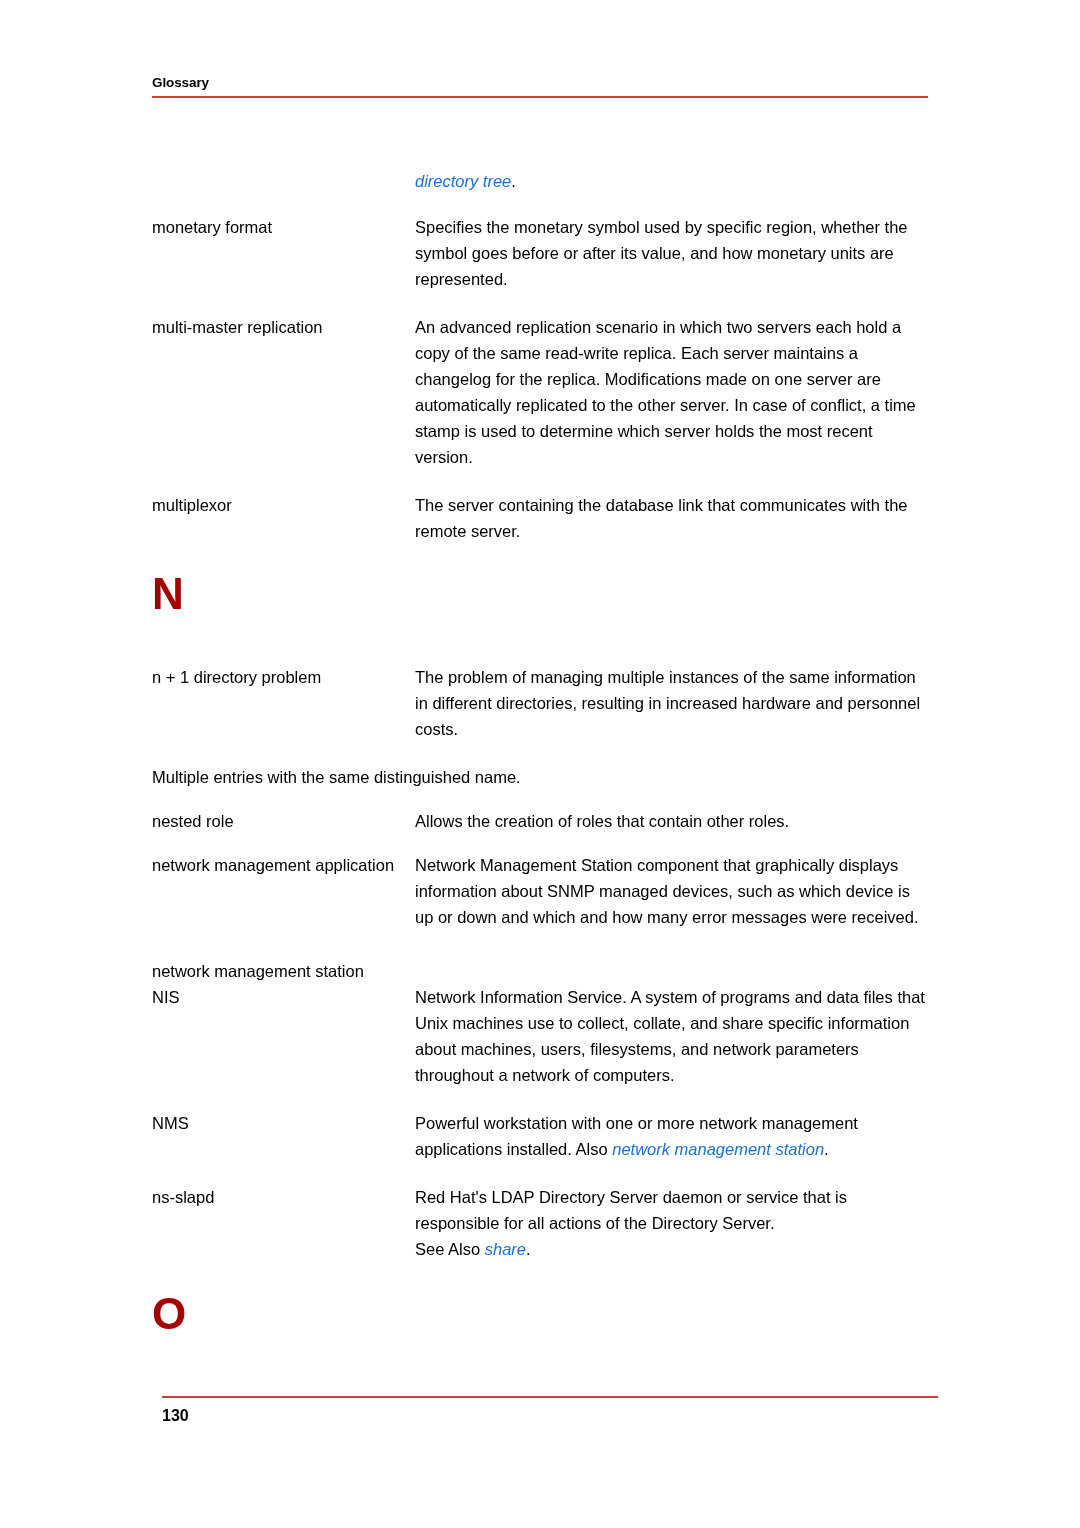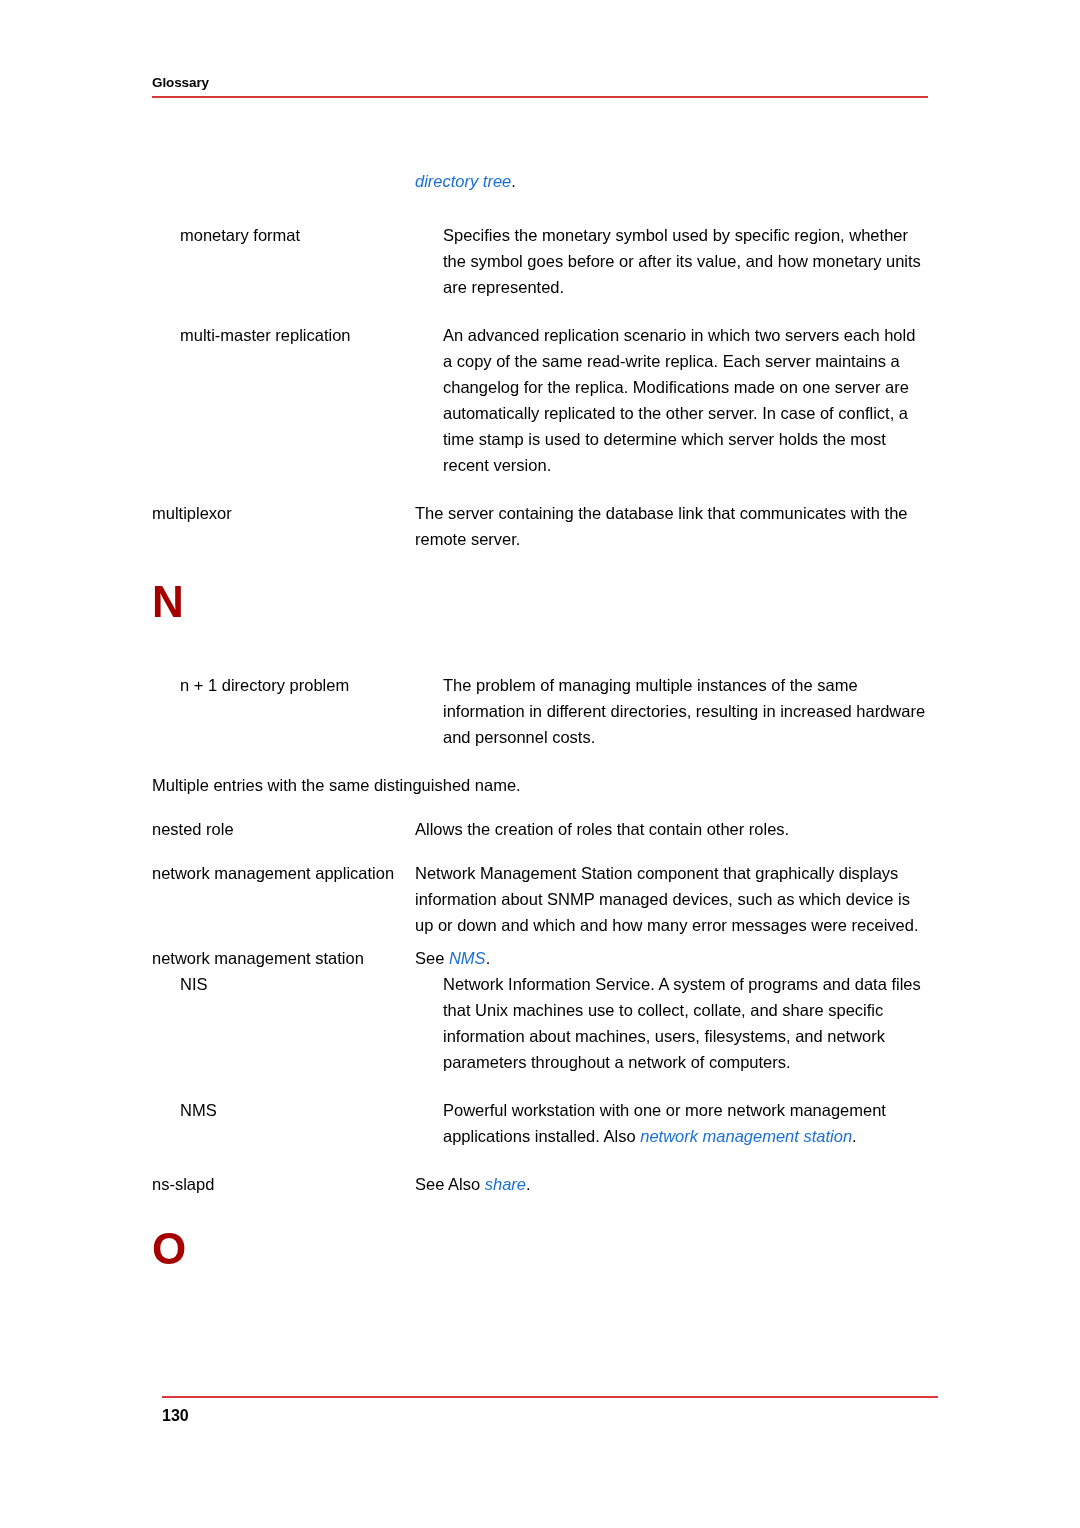--- a/index.html
+++ b/index.html
@@ -93,25 +93,25 @@
     font-size: 16.5px;
     line-height: 26px;
     color: #000000;
   }
   .def p {
     margin: 0;
   }
 
   
   .continuation {
-    margin-bottom: 28px;
-  }
-
-  .gap-lg { margin-bottom: 22px; margin-left: 28px; }
-  .gap-md { margin-bottom: 7px; }
+    margin-bottom: 20px;
+  }
+
+  .gap-lg { margin-bottom: 22px; }
+  .gap-md { margin-bottom: 28px; }
   .gap-sm { margin-bottom: 18px; }
   .gap-none { margin-bottom: 0; }
 
   
   .xref {
     color: #1a6fd4;
     font-style: italic;
   }
 
   
@@ -181,40 +181,38 @@
       <div class="def">Allows the creation of roles that contain other roles.</div>
     </div>
 
     <div class="entry gap-md">
       <div class="term">network management application</div>
       <div class="def">Network Management Station component that graphically displays information about SNMP managed devices, such as which device is up or down and which and how many error messages were received.</div>
     </div>
 
     <div class="entry gap-none">
       <div class="term">network management station</div>
-      <div class="def">
-        <p><span>See </span><span class="xref">NMS</span><span>.</span></p>
-      </div>
     </div>
 
     <div class="entry gap-lg">
       <div class="term">NIS</div>
       <div class="def">Network Information Service. A system of programs and data files that Unix machines use to collect, collate, and share specific information about machines, users, filesystems, and network parameters throughout a network of computers.</div>
     </div>
 
     <div class="entry gap-lg">
       <div class="term">NMS</div>
       <div class="def">
         <p><span>Powerful workstation with one or more network management applications installed. Also </span><span class="xref">network management station</span><span>.</span></p>
       </div>
     </div>
 
     <div class="entry gap-none">
       <div class="term">ns-slapd</div>
       <div class="def">
+        <p>Red Hat's LDAP Directory Server daemon or service that is responsible for all actions of the Directory Server.</p>
         <p><span>See Also </span><span class="xref">share</span><span>.</span></p>
       </div>
     </div>
 
     <div class="section-letter section-o">O</div>
 
   </div>
 
   <div class="footer-block">
     <div class="rule footer-rule"></div>

